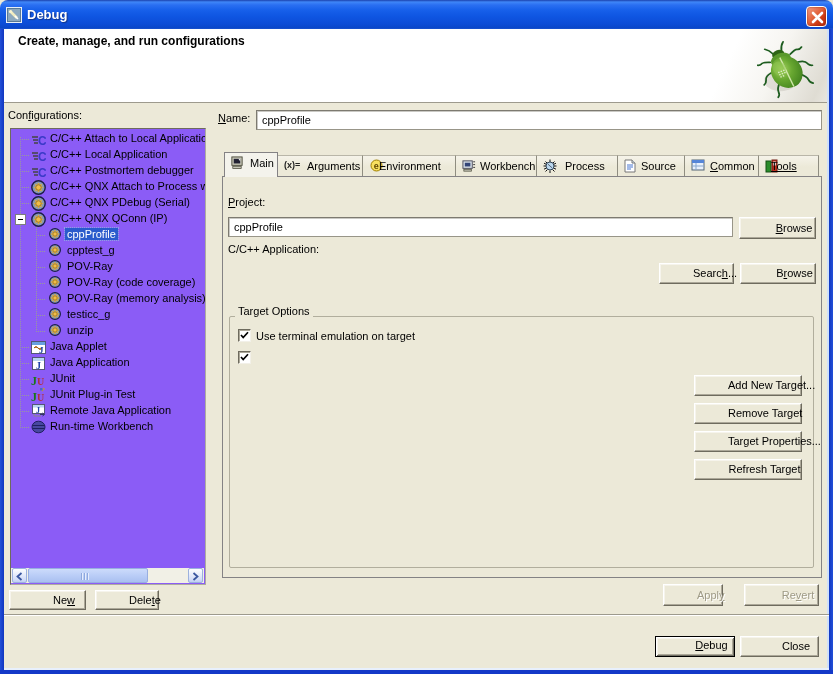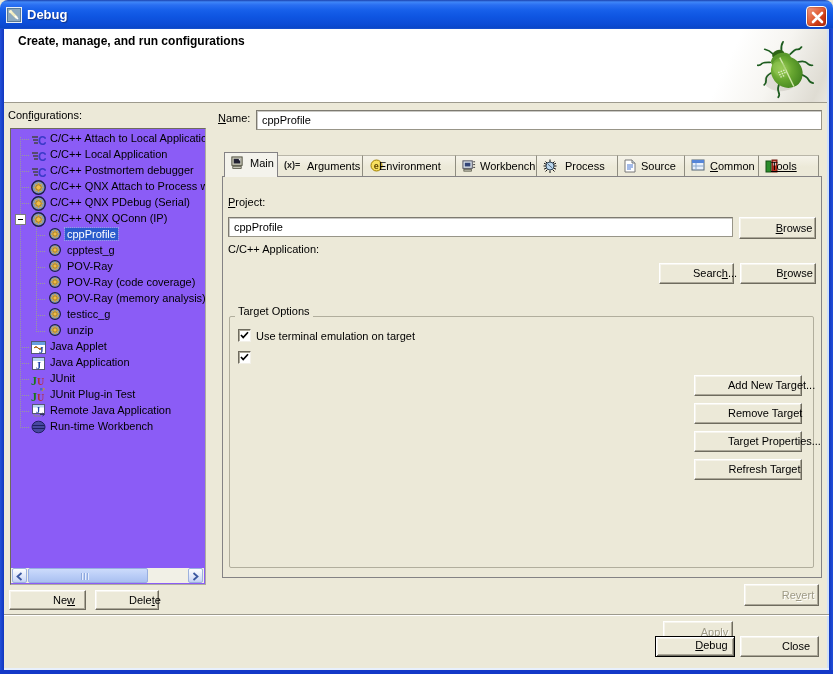--- a/index.html
+++ b/index.html
@@ -91,21 +91,21 @@
   #qnxitem .tx{position:absolute;left:19px;top:2px;font-size:11px;white-space:nowrap;}
   .tbtn{left:694px;width:108px;height:21px;line-height:19px;}
   #btnAdd{top:375px;}
   #btnRemove{top:403px;}
   #btnProps{top:431px;}
   #btnRefresh{top:459px;}
   
   #btnNew{left:9px;top:590px;width:77px;height:20px;line-height:18px;}
   #btnDelete{left:95px;top:590px;width:64px;height:20px;line-height:18px;}
   
-  #btnApply{left:663px;top:584px;width:70px;height:22px;line-height:20px;margin-top:37px;}
+  #btnApply{left:663px;top:584px;width:60px;height:22px;line-height:20px;}
   #btnRevert{left:744px;top:584px;width:75px;height:22px;line-height:20px;}
   #sep{left:4px;top:614px;width:825px;height:0px;border-top:1px solid #9d9a8d;border-bottom:1px solid #ffffff;}
   #btnDebug{left:655px;top:636px;width:80px;height:21px;line-height:17px;border-color:#000;box-shadow:inset 1px 1px 0 #fff,inset -1px -1px 0 #716f64,inset 2px 2px 0 #f6f4ec,inset -2px -2px 0 #aca899;}
   #btnClose{left:740px;top:636px;width:79px;height:21px;line-height:19px;}
 </style>
 </head>
 <body>
 <div id="win">
 
   <div class="abs" id="titlebar"></div>

